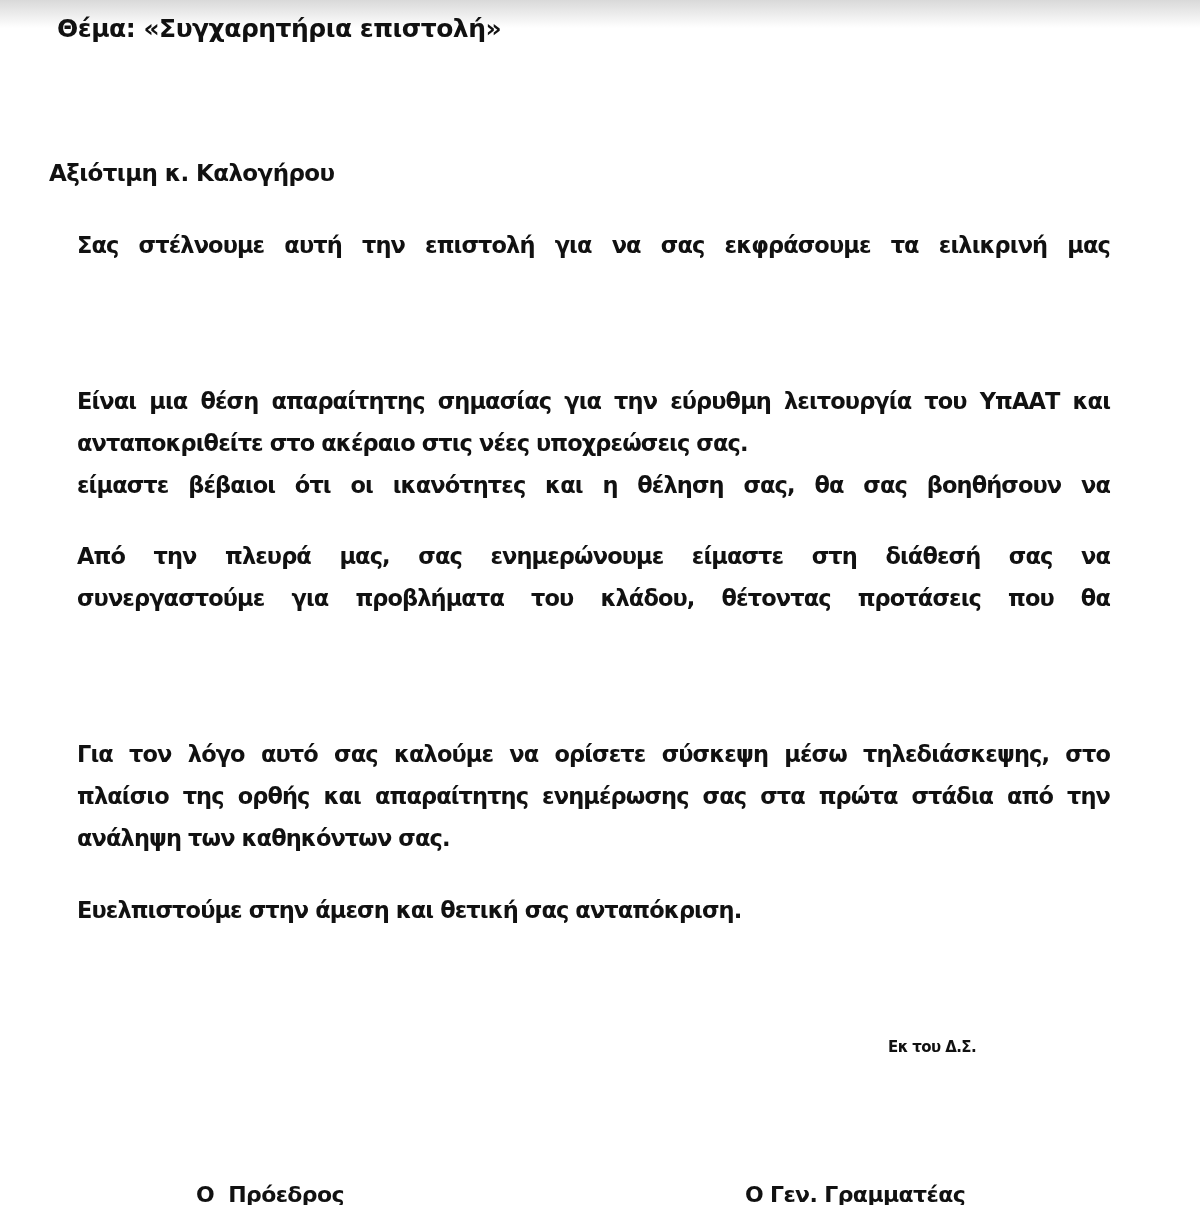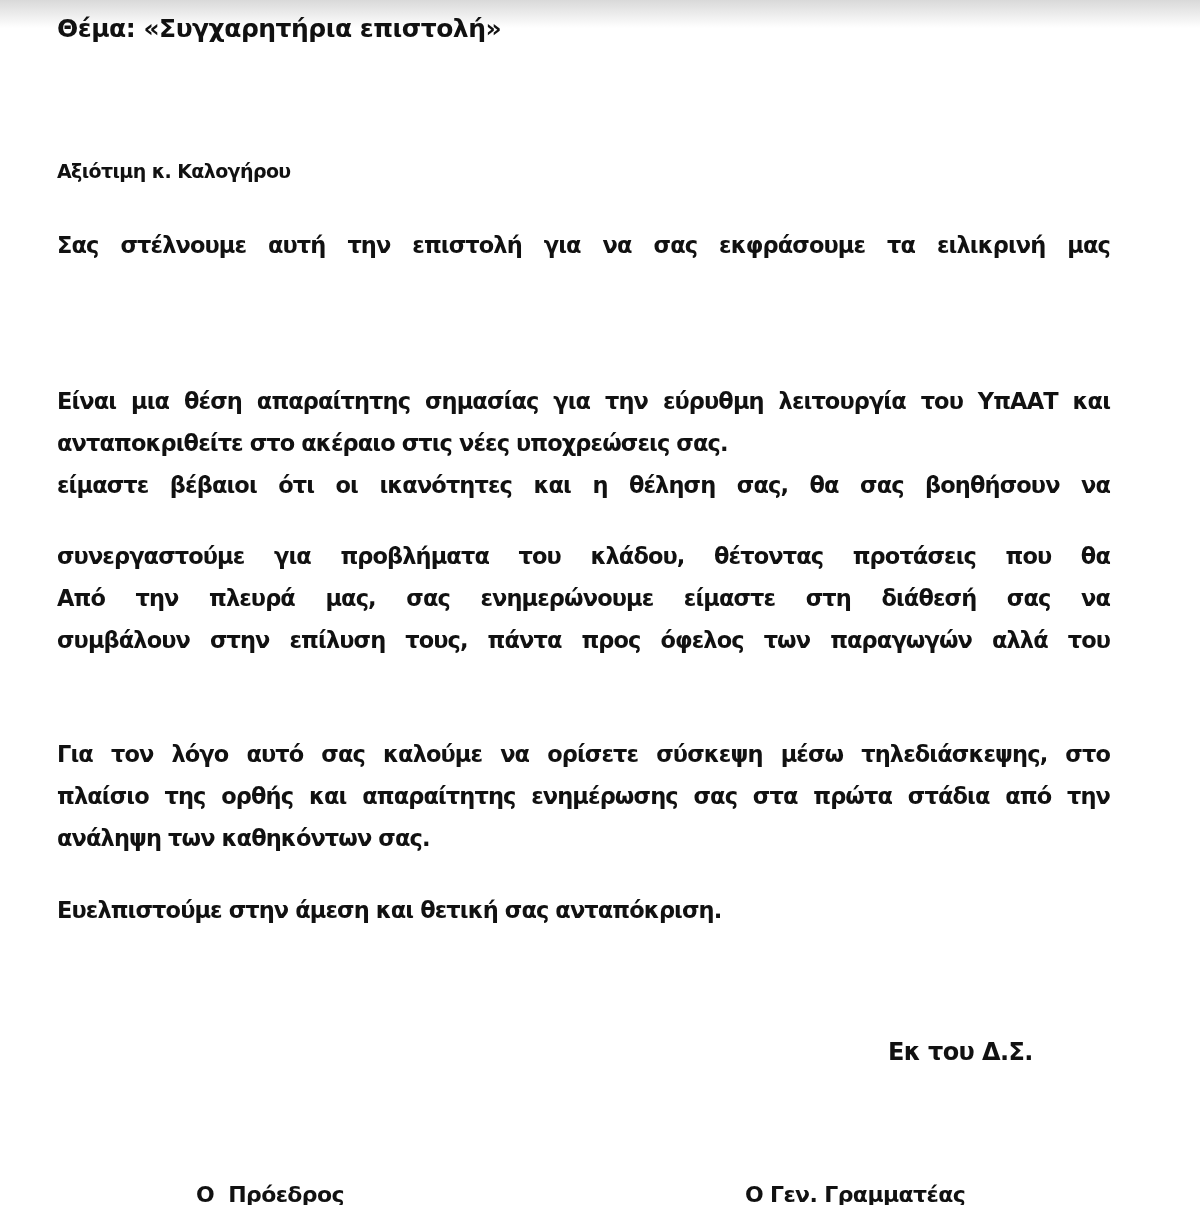--- a/index.html
+++ b/index.html
@@ -25,23 +25,23 @@
       position: absolute;
       left: 57px;
       top: 14px;
       font-size: 25px;
       font-weight: bold;
       letter-spacing: -0.5px;
       white-space: nowrap;
     }
     .salutation {
       position: absolute;
-      left: 57px;
+      left: 49px;
       top: 160px;
-      font-size: 19px;
+      font-size: 23px;
       font-weight: bold;
       letter-spacing: -0.6px;
       white-space: nowrap;
     }
     .para {
       position: absolute;
       left: 57px;
       width: 1053px;
       font-size: 22.5px;
       font-weight: bold;
@@ -49,34 +49,35 @@
       letter-spacing: -0.9px;
       text-align: justify;
       text-align-last: left;
     }
     .para .line {
       display: block;
       text-align: justify;
       text-align-last: justify;
       white-space: nowrap;
       height: 42px;
+      margin-left: 20px;
     }
     .para .line.last {
       text-align-last: left;
     }
     #p1 { top: 224px; }
     #p2 { top: 380px; }
     #p3 { top: 535px; }
     #p4 { top: 733px; }
     #p5 { top: 889px; }
     .sig-council {
       position: absolute;
       left: 888px;
       top: 1038px;
-      font-size: 24px;
+      font-size: 15px;
       font-weight: bold;
       letter-spacing: -0.6px;
       white-space: nowrap;
     }
     .sig-block {
       position: absolute;
       top: 1110px;
       font-size: 22px;
       font-weight: bold;
       letter-spacing: -0.6px;
@@ -101,23 +102,22 @@
   <span class="line">Σας στέλνουμε αυτή την επιστολή για να σας εκφράσουμε τα ειλικρινή μας</span>
 </div>
 
 <div class="para" id="p2">
   <span class="line">Είναι μια θέση απαραίτητης σημασίας για την εύρυθμη λειτουργία του ΥπΑΑΤ και</span>
   <span class="line last">ανταποκριθείτε στο ακέραιο στις νέες υποχρεώσεις σας.</span>
   <span class="line">είμαστε βέβαιοι ότι οι ικανότητες και η θέληση σας, θα σας βοηθήσουν να</span>
 </div>
 
 <div class="para" id="p3">
+  <span class="line">Από την πλευρά μας, σας ενημερώνουμε είμαστε στη διάθεσή σας να</span>
   <span class="line">συνεργαστούμε για προβλήματα του κλάδου, θέτοντας προτάσεις που θα</span>
-  <span class="line">Από την πλευρά μας, σας ενημερώνουμε είμαστε στη διάθεσή σας να</span>
-  <span class="line">συμβάλουν στην επίλυση τους, πάντα προς όφελος των παραγωγών αλλά του</span>
 </div>
 
 <div class="para" id="p4">
   <span class="line">Για τον λόγο αυτό σας καλούμε να ορίσετε  σύσκεψη μέσω τηλεδιάσκεψης, στο</span>
   <span class="line">πλαίσιο της ορθής και απαραίτητης ενημέρωσης σας στα πρώτα στάδια από την</span>
   <span class="line last">ανάληψη των καθηκόντων σας.</span>
 </div>
 
 <div class="para" id="p5">
   <span class="line last">Ευελπιστούμε στην άμεση και θετική σας ανταπόκριση.</span>

